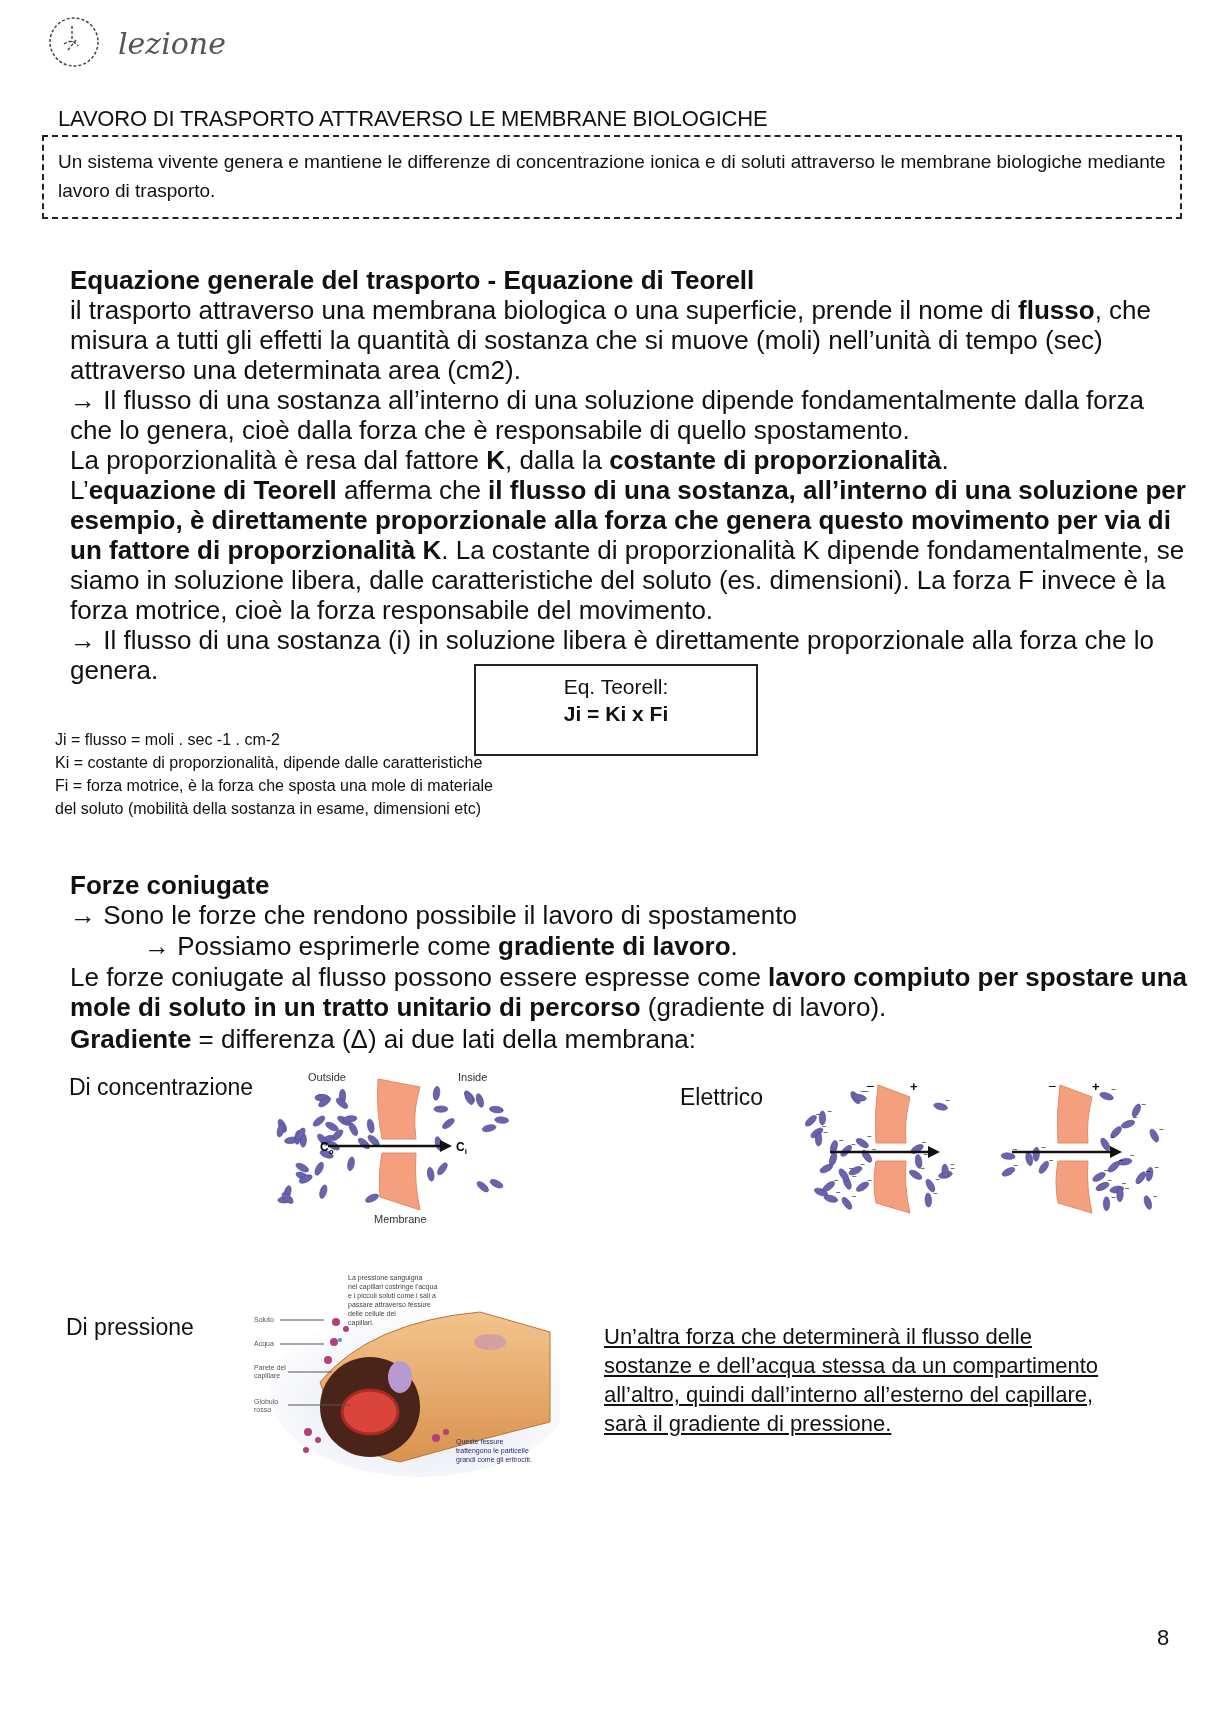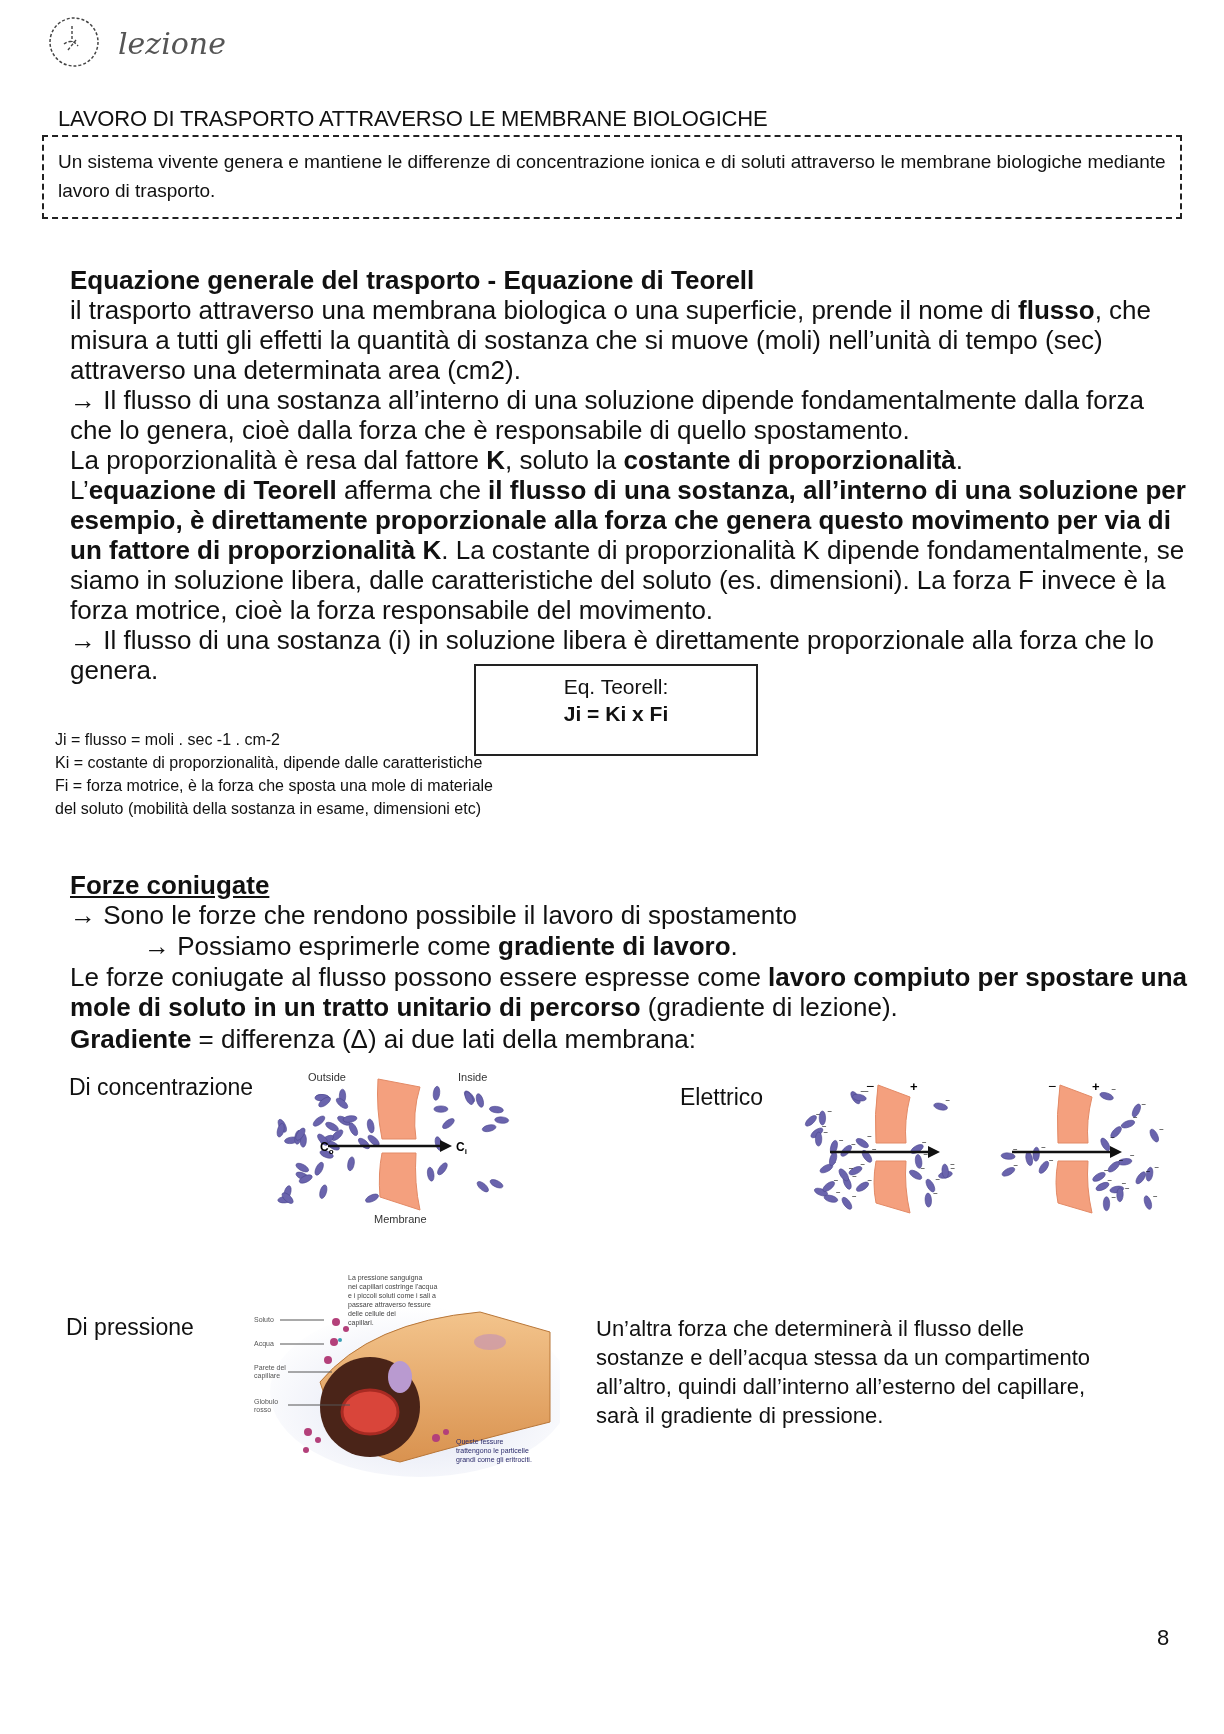--- a/index.html
+++ b/index.html
@@ -10,21 +10,21 @@
   .title { left:58px; top:106px; font-size:22px; letter-spacing:-0.2px; }
   .dashbox { left:42px; top:135px; width:1140px; height:84px; border:2px dashed #222; box-sizing:border-box; }
   .dashbox p { margin:0; position:absolute; left:14px; top:10px; right:14px; font-size:19px; line-height:29px; }
   .p { left:58px; font-size:26px; line-height:30px; margin:12px; width:1120px; }
   .p b { font-weight:bold; }
   .h { font-weight:bold; }
   .eqbox { left:474px; top:664px; width:284px; height:92px; border:2px solid #222; box-sizing:border-box; text-align:center; font-size:21px; line-height:27px; padding-top:7px; }
   .legend { left:55px; top:728px; font-size:16px; line-height:23px; }
   .label { font-size:23px; }
   .fig-small { font-size:11px; fill:#333; font-family:"Liberation Sans", sans-serif; }
-  .pressure-text { left:596px; top:1314px; font-size:22px; line-height:29px; width:500px; margin:0; }
+  .pressure-text { left:596px; top:1314px; font-size:22px; line-height:29px; width:500px; margin:8px;text-decoration:underline; }
   .pagenum { left:1157px; top:1625px; font-size:22px; }
 </style>
 </head>
 <body>
 
 <div class="abs logo">
   <svg width="210" height="60">
     <circle cx="30" cy="30" r="24" fill="none" stroke="#444" stroke-width="1.5" stroke-dasharray="3,2"></circle>
     <path d="M28 14 L28 30 M20 32 Q28 26 34 34 M24 38 L32 28" fill="none" stroke="#444" stroke-width="1.4" stroke-dasharray="3,2"></path>
     <text x="74" y="42" font-size="30" fill="#555" font-family="DejaVu Serif, serif" font-style="italic">lezione</text>
@@ -33,40 +33,40 @@
 
 <div class="abs title">LAVORO DI TRASPORTO ATTRAVERSO LE MEMBRANE BIOLOGICHE</div>
 
 <div class="abs dashbox">
   <p>Un sistema vivente genera e mantiene le differenze di concentrazione ionica e di soluti attraverso le membrane biologiche mediante lavoro di trasporto.</p>
 </div>
 
 <div class="abs p h" style="top:253px;">Equazione generale del trasporto - Equazione di Teorell</div>
 <p class="abs p" style="top:283px;"><span>il trasporto attraverso una membrana biologica o una superficie, prende il nome di </span><b>flusso</b><span>, che misura a tutti gli effetti la quantità di sostanza che si muove (moli) nell’unità di tempo (sec) attraverso una determinata area (cm2).</span></p>
 <p class="abs p" style="top:373px;">→ Il flusso di una sostanza all’interno di una soluzione dipende fondamentalmente dalla forza che lo genera, cioè dalla forza che è responsabile di quello spostamento.</p>
-<p class="abs p" style="top:433px;"><span>La proporzionalità è resa dal fattore </span><b>K</b><span>, soluto la </span><b>costante di proporzionalità</b><span>.</span></p>
+<p class="abs p" style="top:433px;"><span>La proporzionalità è resa dal fattore </span><b>K</b><span>, dalla la </span><b>costante di proporzionalità</b><span>.</span></p>
 <p class="abs p" style="top:463px;"><span>L’</span><b>equazione di Teorell</b><span> afferma che </span><b>il flusso di una sostanza, all’interno di una soluzione per esempio, è direttamente proporzionale alla forza che genera questo movimento per via di un fattore di proporzionalità K</b><span>. La costante di proporzionalità K dipende fondamentalmente, se siamo in soluzione libera, dalle caratteristiche del soluto (es. dimensioni). La forza F invece è la forza motrice, cioè la forza responsabile del movimento.</span></p>
 <p class="abs p" style="top:613px;">→ Il flusso di una sostanza (i) in soluzione libera è direttamente proporzionale alla forza che lo genera.</p>
 
 <div class="abs eqbox">
   <div>Eq. Teorell:</div>
   <div style="font-weight:bold;">Ji = Ki x Fi</div>
 </div>
 
 <div class="abs legend">
   <div>Ji = flusso = moli . sec -1 . cm-2</div>
   <div>Ki = costante di proporzionalità, dipende dalle caratteristiche</div>
   <div>Fi = forza motrice, è la forza che sposta una mole di materiale</div>
   <div>del soluto (mobilità della sostanza in esame, dimensioni etc)</div>
 </div>
 
-<div class="abs p h" style="top:858px;text-decoration:underline;">Forze coniugate</div>
+<div class="abs p h" style="top:858px;">Forze coniugate</div>
 <p class="abs p" style="top:888px;">→ Sono le forze che rendono possibile il lavoro di spostamento</p>
 <p class="abs p" style="top:919px; left:132px;"><span>→ Possiamo esprimerle come </span><b>gradiente di lavoro</b><span>.</span></p>
-<p class="abs p" style="top:950px;"><span>Le forze coniugate al flusso possono essere espresse come </span><b>lavoro compiuto per spostare una mole di soluto in un tratto unitario di percorso</b><span> (gradiente di lezione).</span></p>
+<p class="abs p" style="top:950px;"><span>Le forze coniugate al flusso possono essere espresse come </span><b>lavoro compiuto per spostare una mole di soluto in un tratto unitario di percorso</b><span> (gradiente di lavoro).</span></p>
 <p class="abs p" style="top:1012px;"><b>Gradiente</b><span> = differenza (Δ) ai due lati della membrana:</span></p>
 
 <div class="abs label" style="left:58px; top:1074px;margin-left:11px;">Di concentrazione</div>
 <svg class="abs" style="left:270px; top:1065px;" width="250" height="170">
   <text x="38" y="16" class="fig-small">Outside</text>
   <text x="188" y="16" class="fig-small">Inside</text>
   <path d="M108 14 L150 22 Q142 48 146 74 L112 74 Q106 44 108 14 Z" fill="#f4a07e" stroke="#e38a66"></path>
   <path d="M112 88 L146 88 Q144 118 150 145 L110 132 Q108 108 112 88 Z" fill="#f4a07e" stroke="#e38a66"></path>
   <g id="conc-particles">
       <ellipse cx="56.6" cy="89.3" rx="7" ry="3.2" fill="#6a64ad" stroke="#4d4890" stroke-width="0.6" transform="rotate(21 56.6 89.3)"></ellipse>

